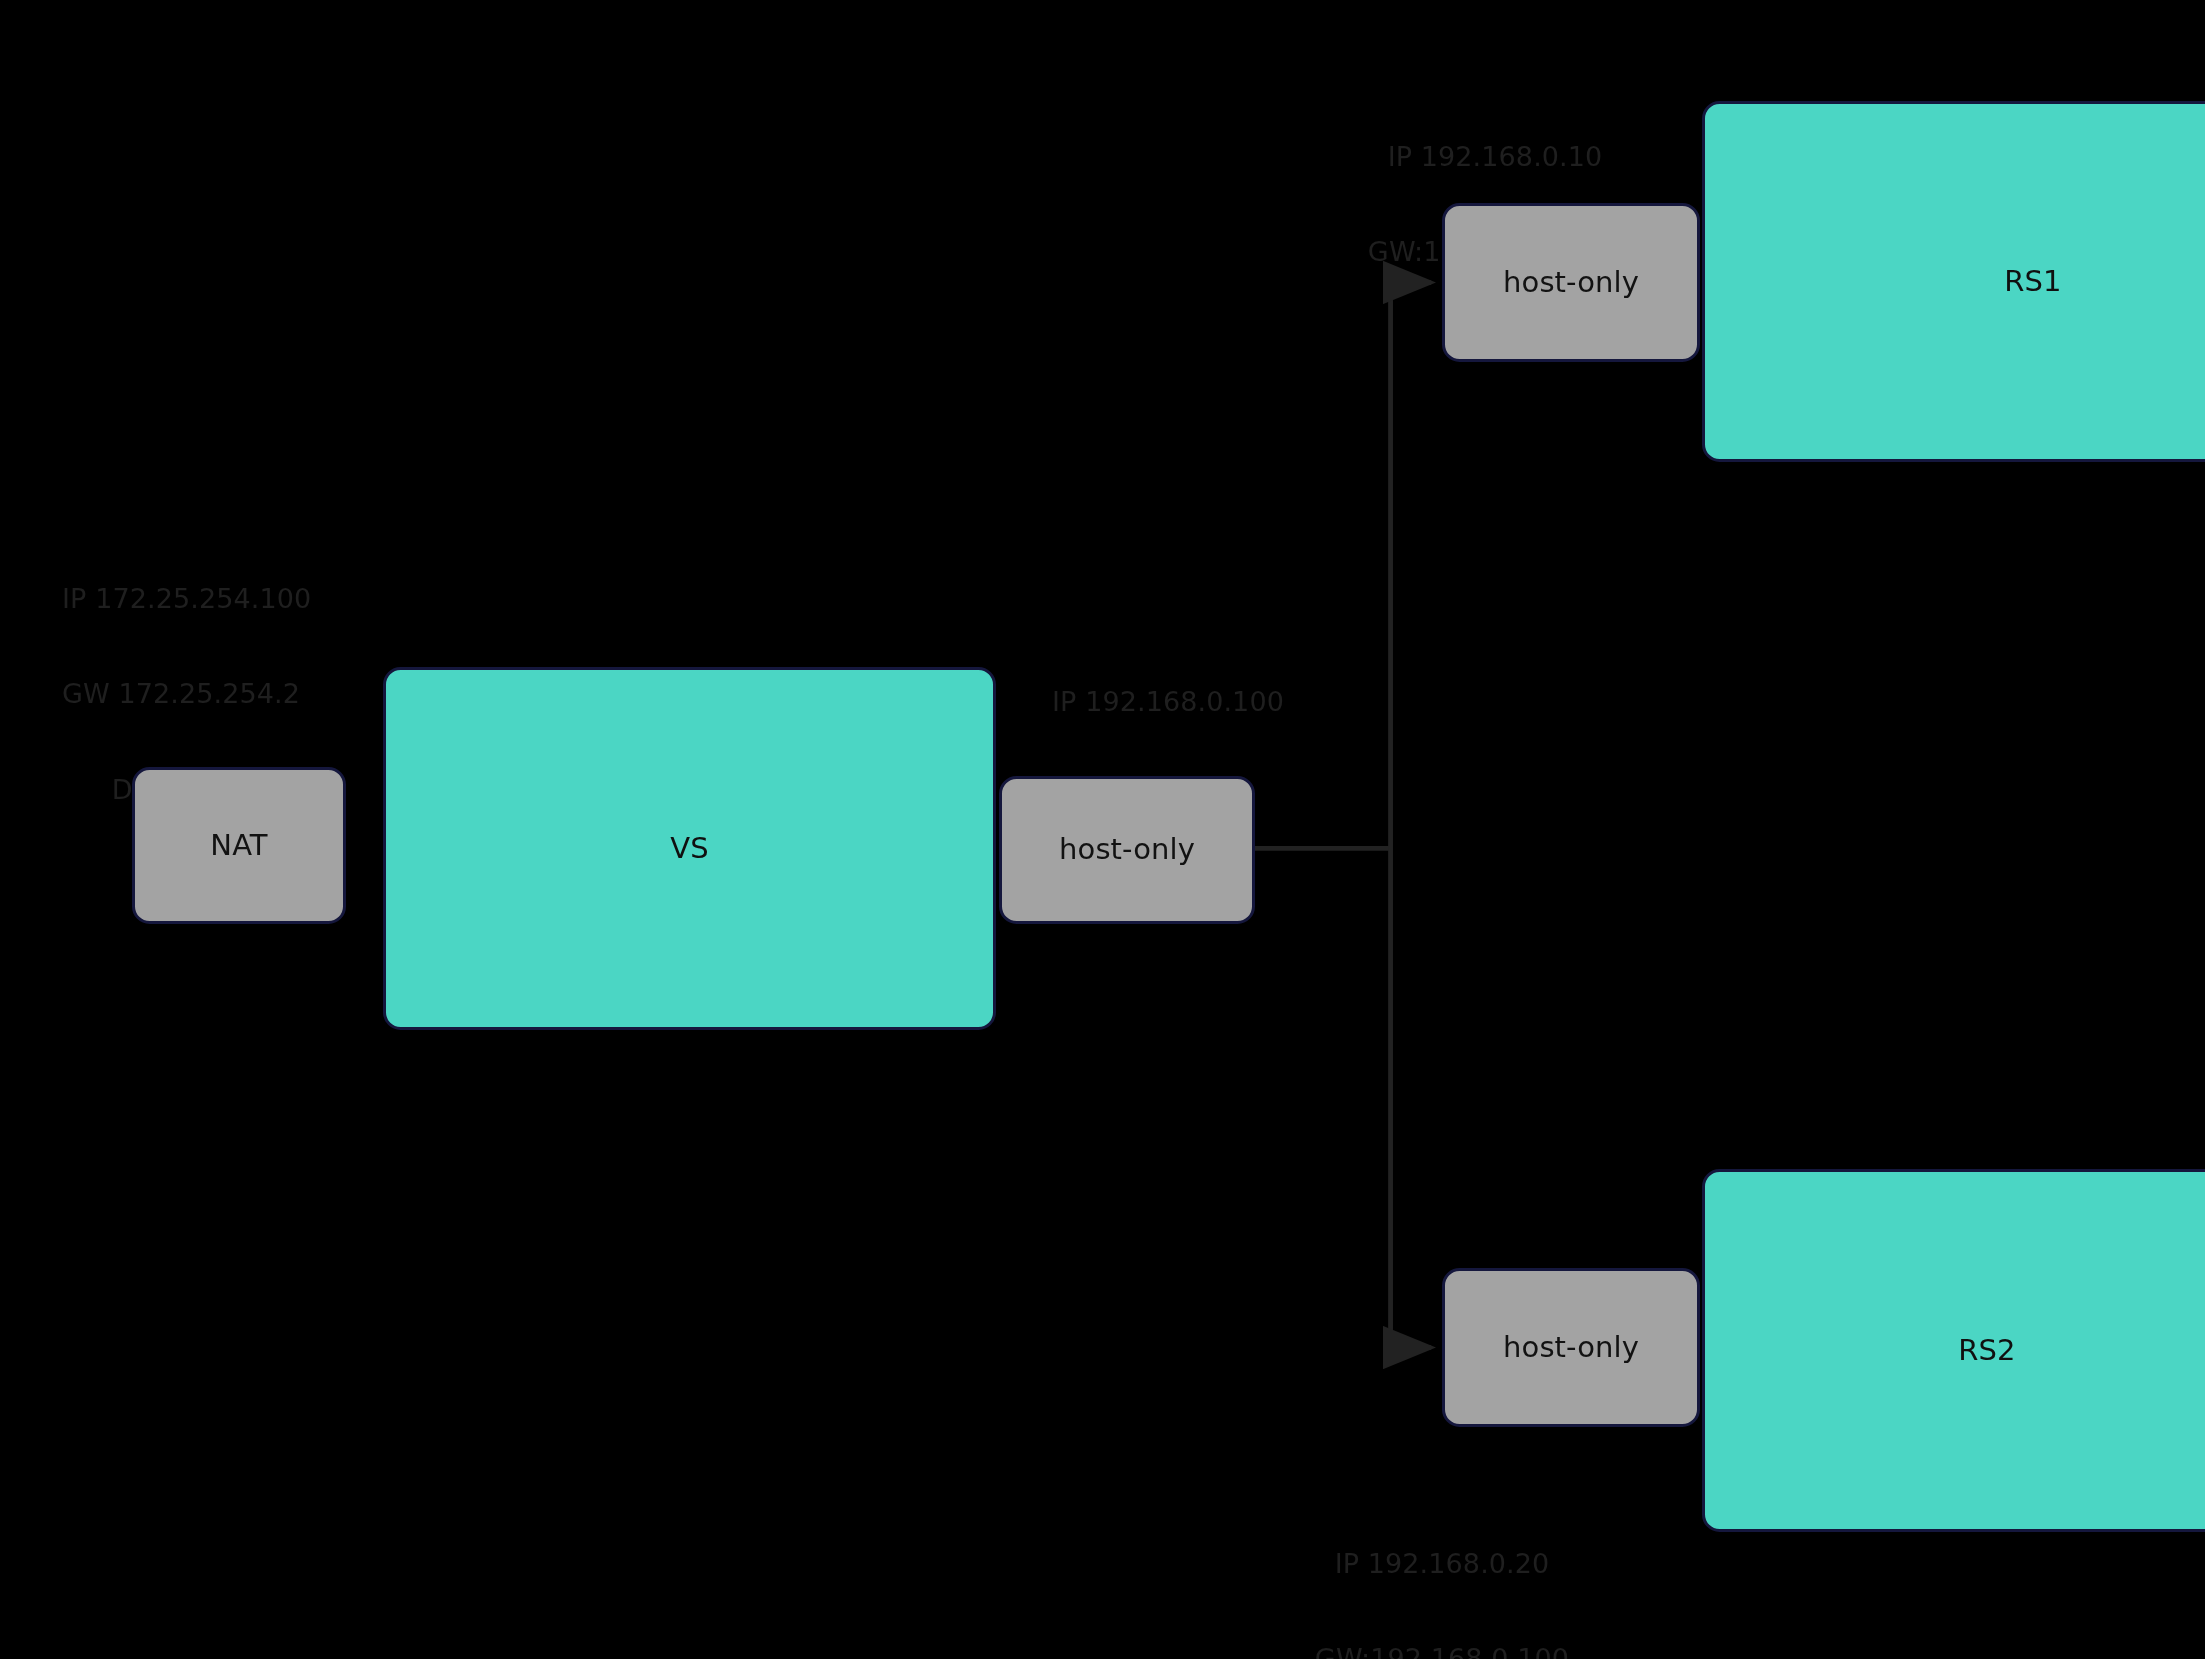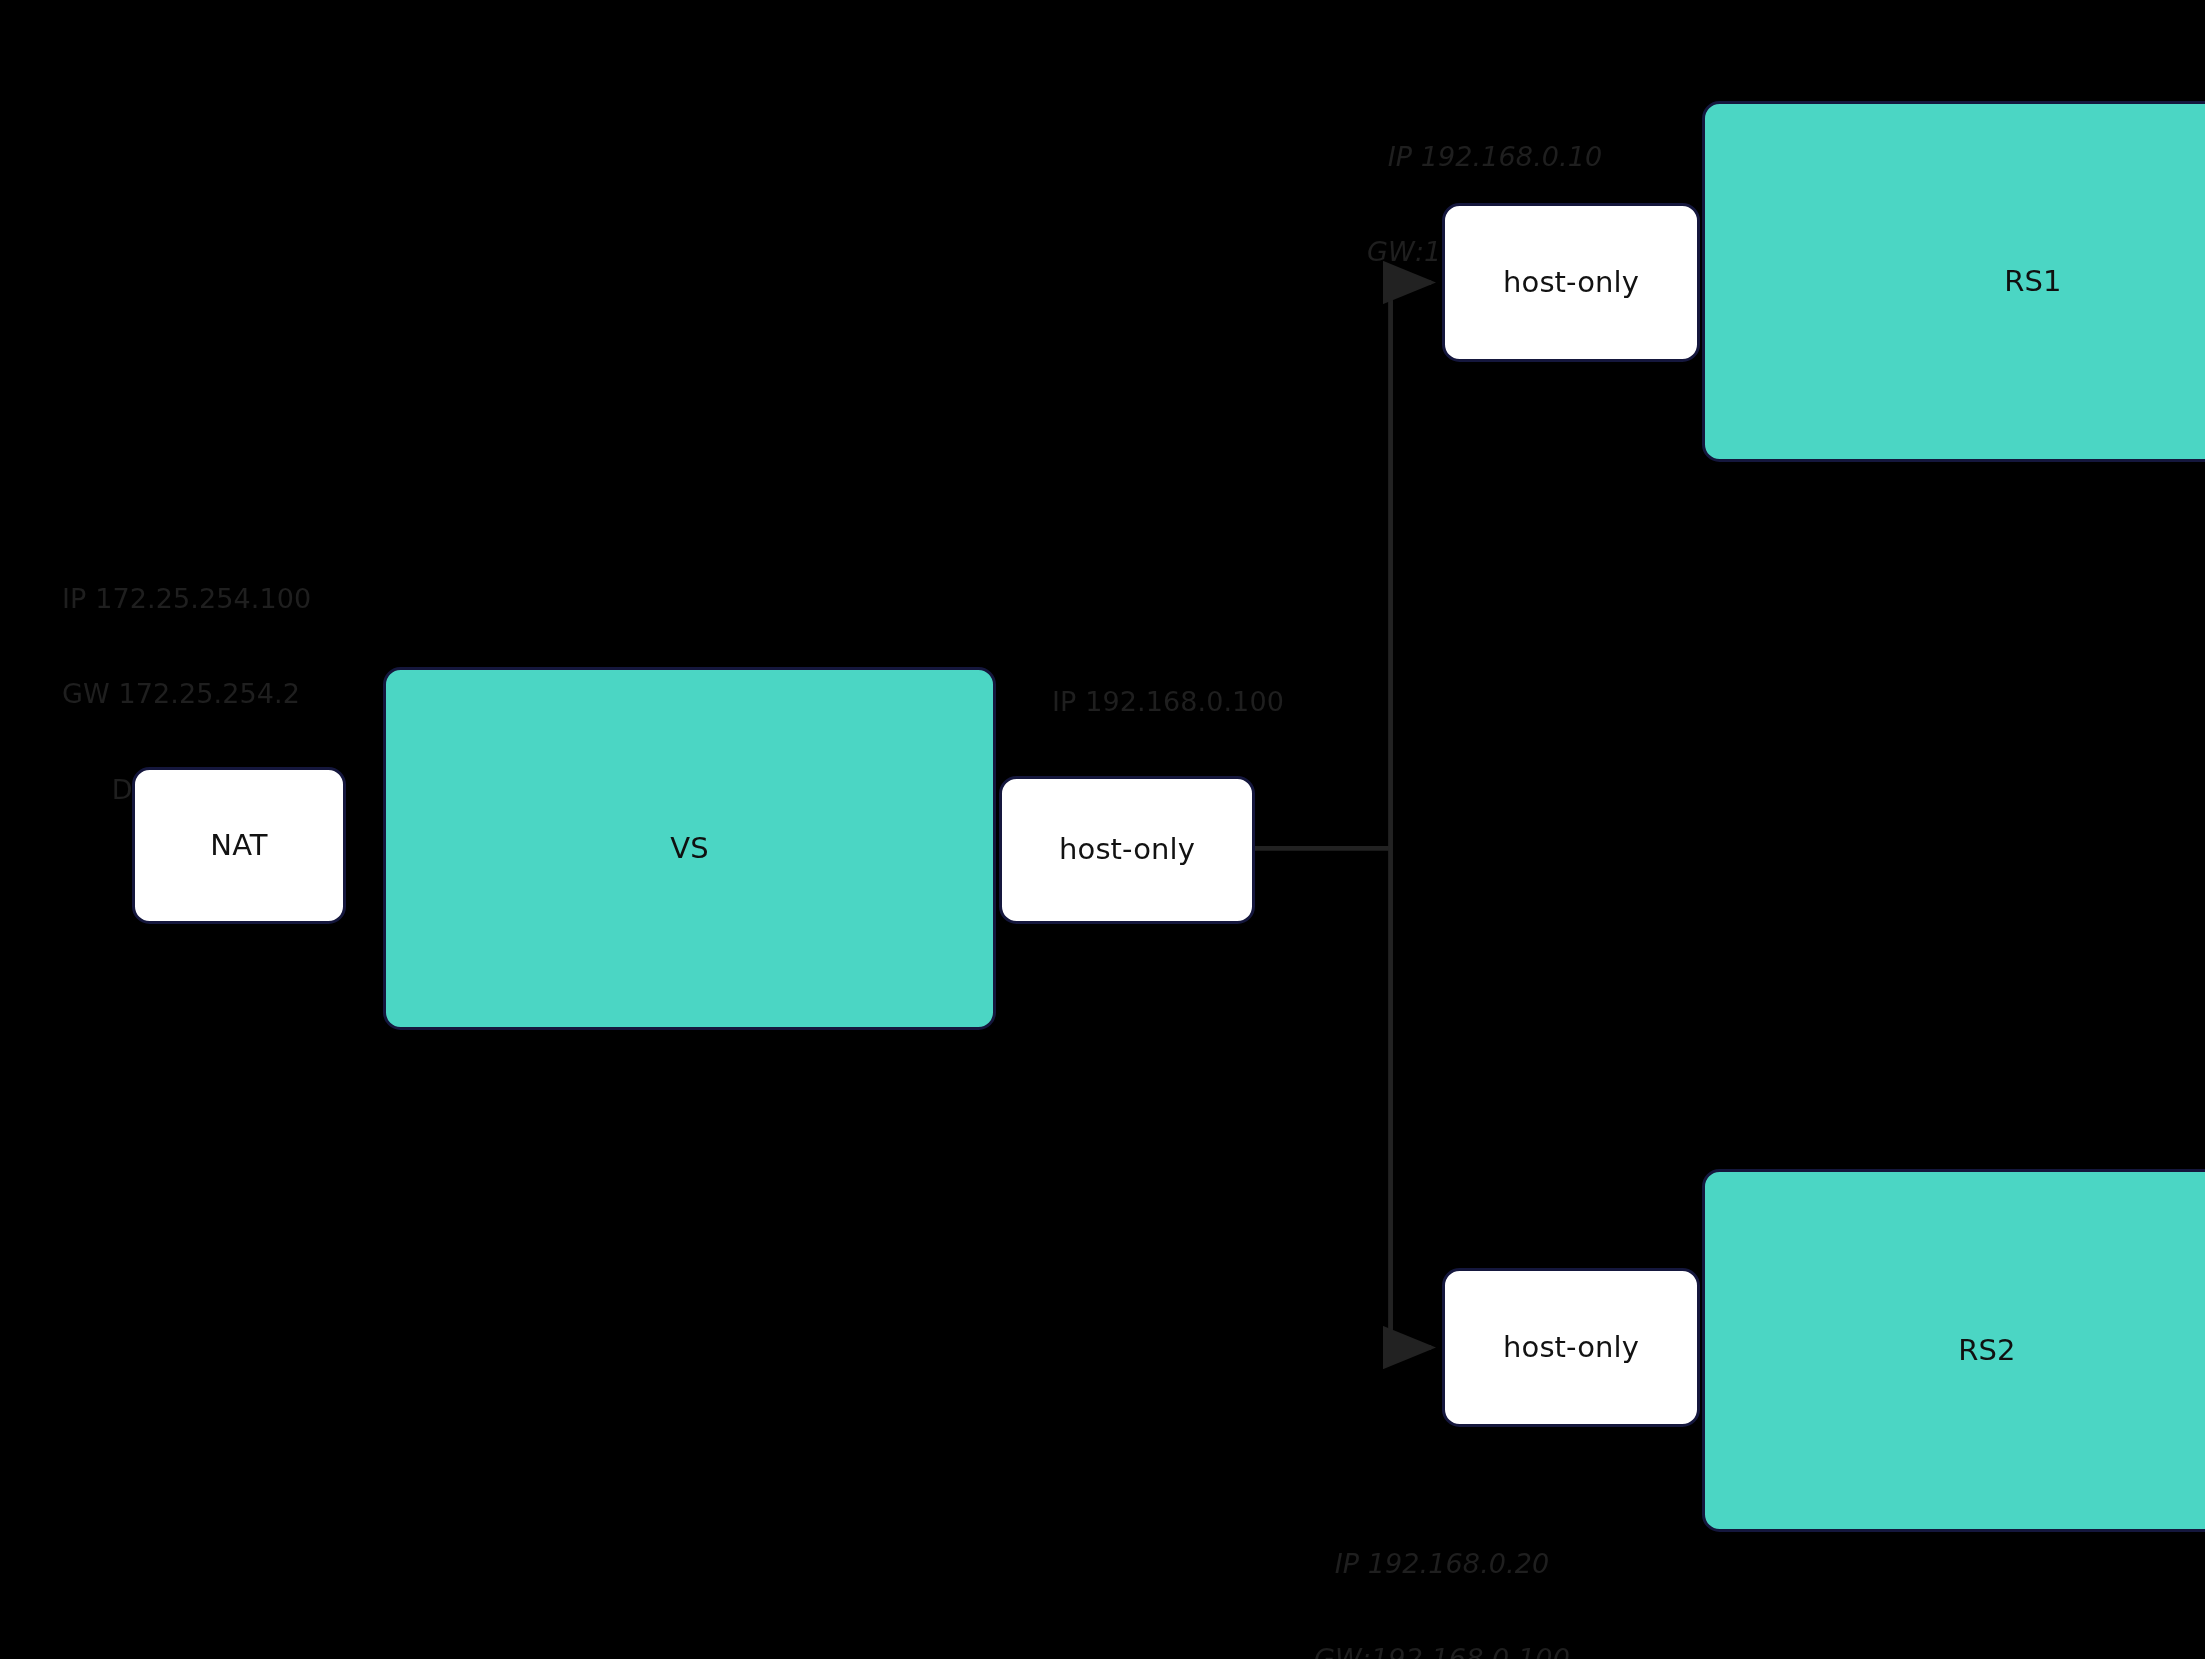--- a/index.html
+++ b/index.html
@@ -27,39 +27,39 @@
     border-radius: 17.6px;
     text-align: center;
     line-height: 1.1;
   }
   .node.teal {
     background: #4bd6c4;
     color: #101010;
     font-size: 29px;
   }
   .node.white {
-    background: #ffffff;
+    background: #a3a3a3;
     color: #121212;
     font-size: 29px;
   }
   .node .node-label {
     display: block;
     letter-spacing: 0.1px;
   }
 
   
   .ann {
     position: absolute;
     color: #1f1f1f;
     font-size: 27px;
     line-height: 1.18;
     white-space: pre;
     letter-spacing: 0.1px;
   }
-  .ann.center { text-align: center; font-style: italic; }
+  .ann.center { text-align: center; }
   .ann.right  { text-align: right; }
 
   
   #wires {
     position: absolute;
     left: 0;
     top: 0;
     width: 2307px;
     height: 1660px;
     pointer-events: none;

